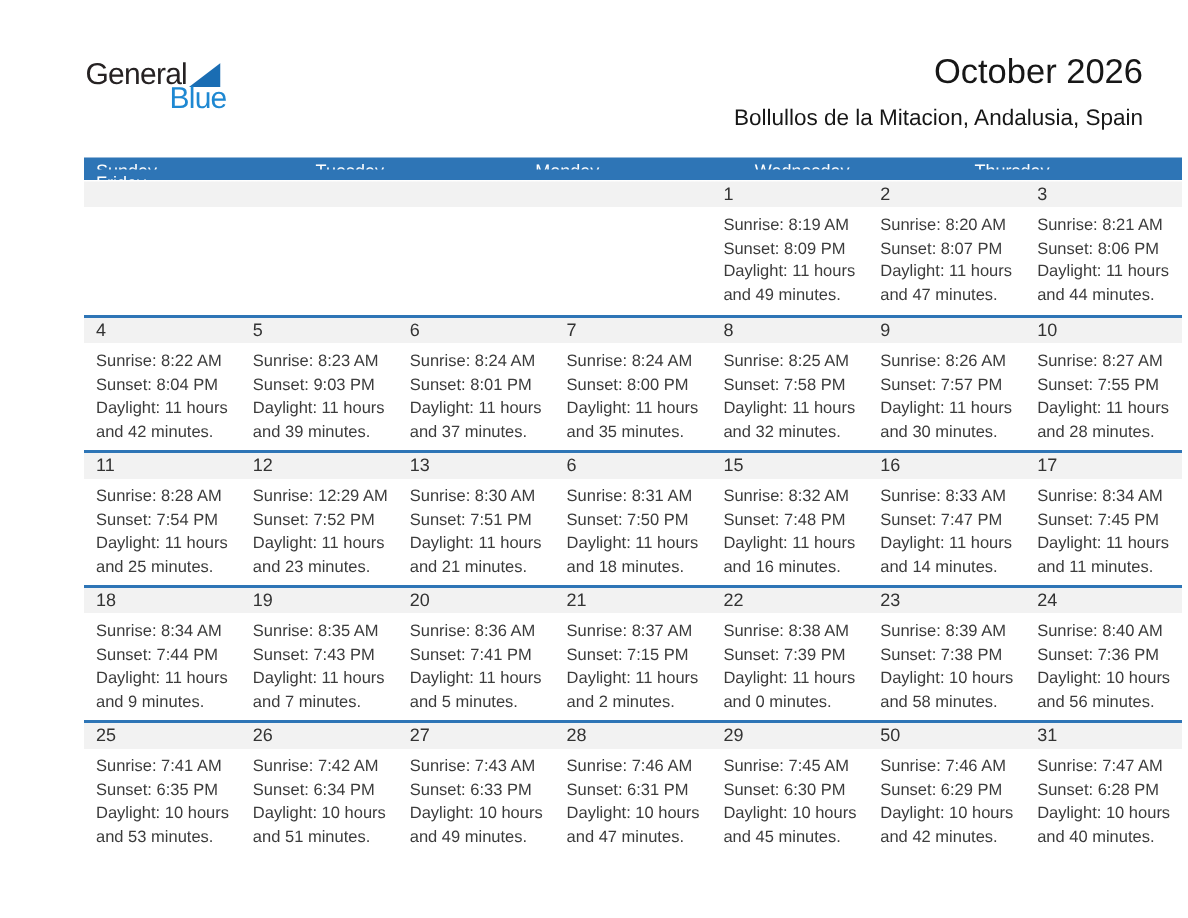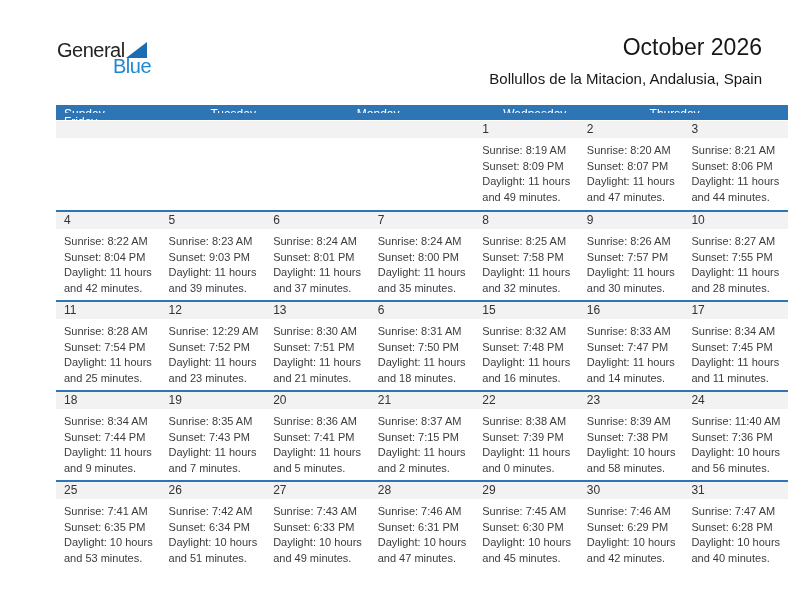--- a/index.html
+++ b/index.html
@@ -317,21 +317,21 @@
             <div class="day-info">
               <div>Sunrise: 8:39 AM</div>
               <div>Sunset: 7:38 PM</div>
               <div>Daylight: 10 hours</div>
               <div>and 58 minutes.</div>
             </div>
           </div>
           <div class="day-cell">
             <div class="day-num">24</div>
             <div class="day-info">
-              <div>Sunrise: 11:40 AM</div>
+              <div>Sunrise: 8:40 AM</div>
               <div>Sunset: 7:36 PM</div>
               <div>Daylight: 10 hours</div>
               <div>and 56 minutes.</div>
             </div>
           </div>
         </div>
         <div class="week-row">
           <div class="day-cell">
             <div class="day-num">25</div>
             <div class="day-info">
@@ -371,21 +371,21 @@
           <div class="day-cell">
             <div class="day-num">29</div>
             <div class="day-info">
               <div>Sunrise: 7:45 AM</div>
               <div>Sunset: 6:30 PM</div>
               <div>Daylight: 10 hours</div>
               <div>and 45 minutes.</div>
             </div>
           </div>
           <div class="day-cell">
-            <div class="day-num">30</div>
+            <div class="day-num">50</div>
             <div class="day-info">
               <div>Sunrise: 7:46 AM</div>
               <div>Sunset: 6:29 PM</div>
               <div>Daylight: 10 hours</div>
               <div>and 42 minutes.</div>
             </div>
           </div>
           <div class="day-cell">
             <div class="day-num">31</div>
             <div class="day-info">

